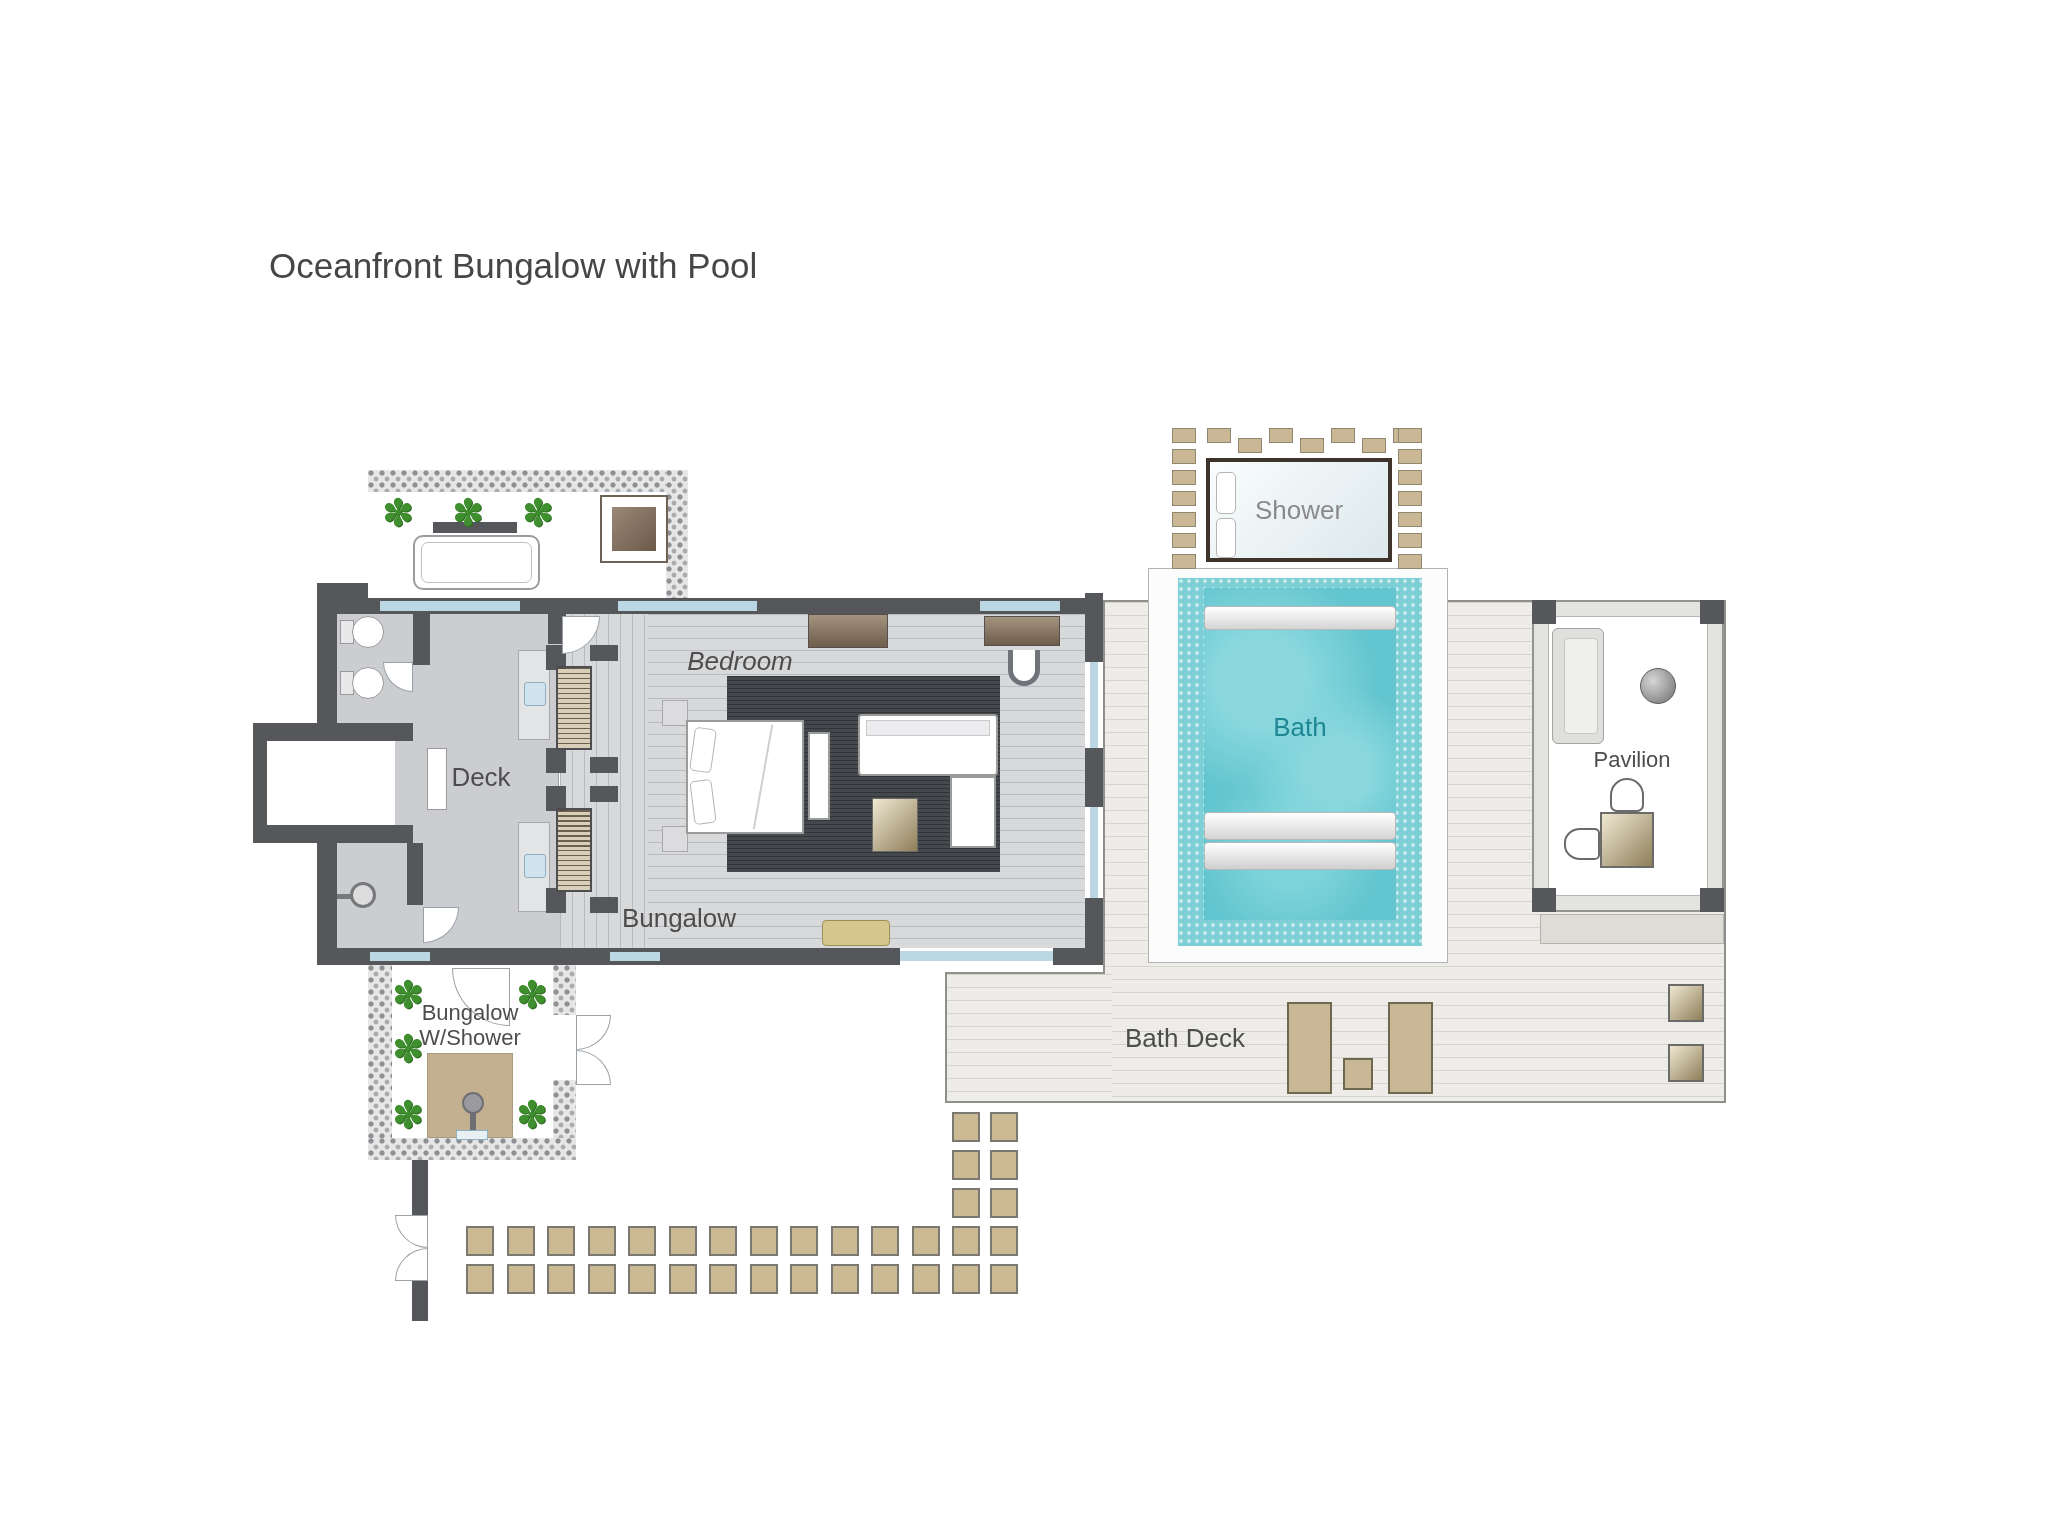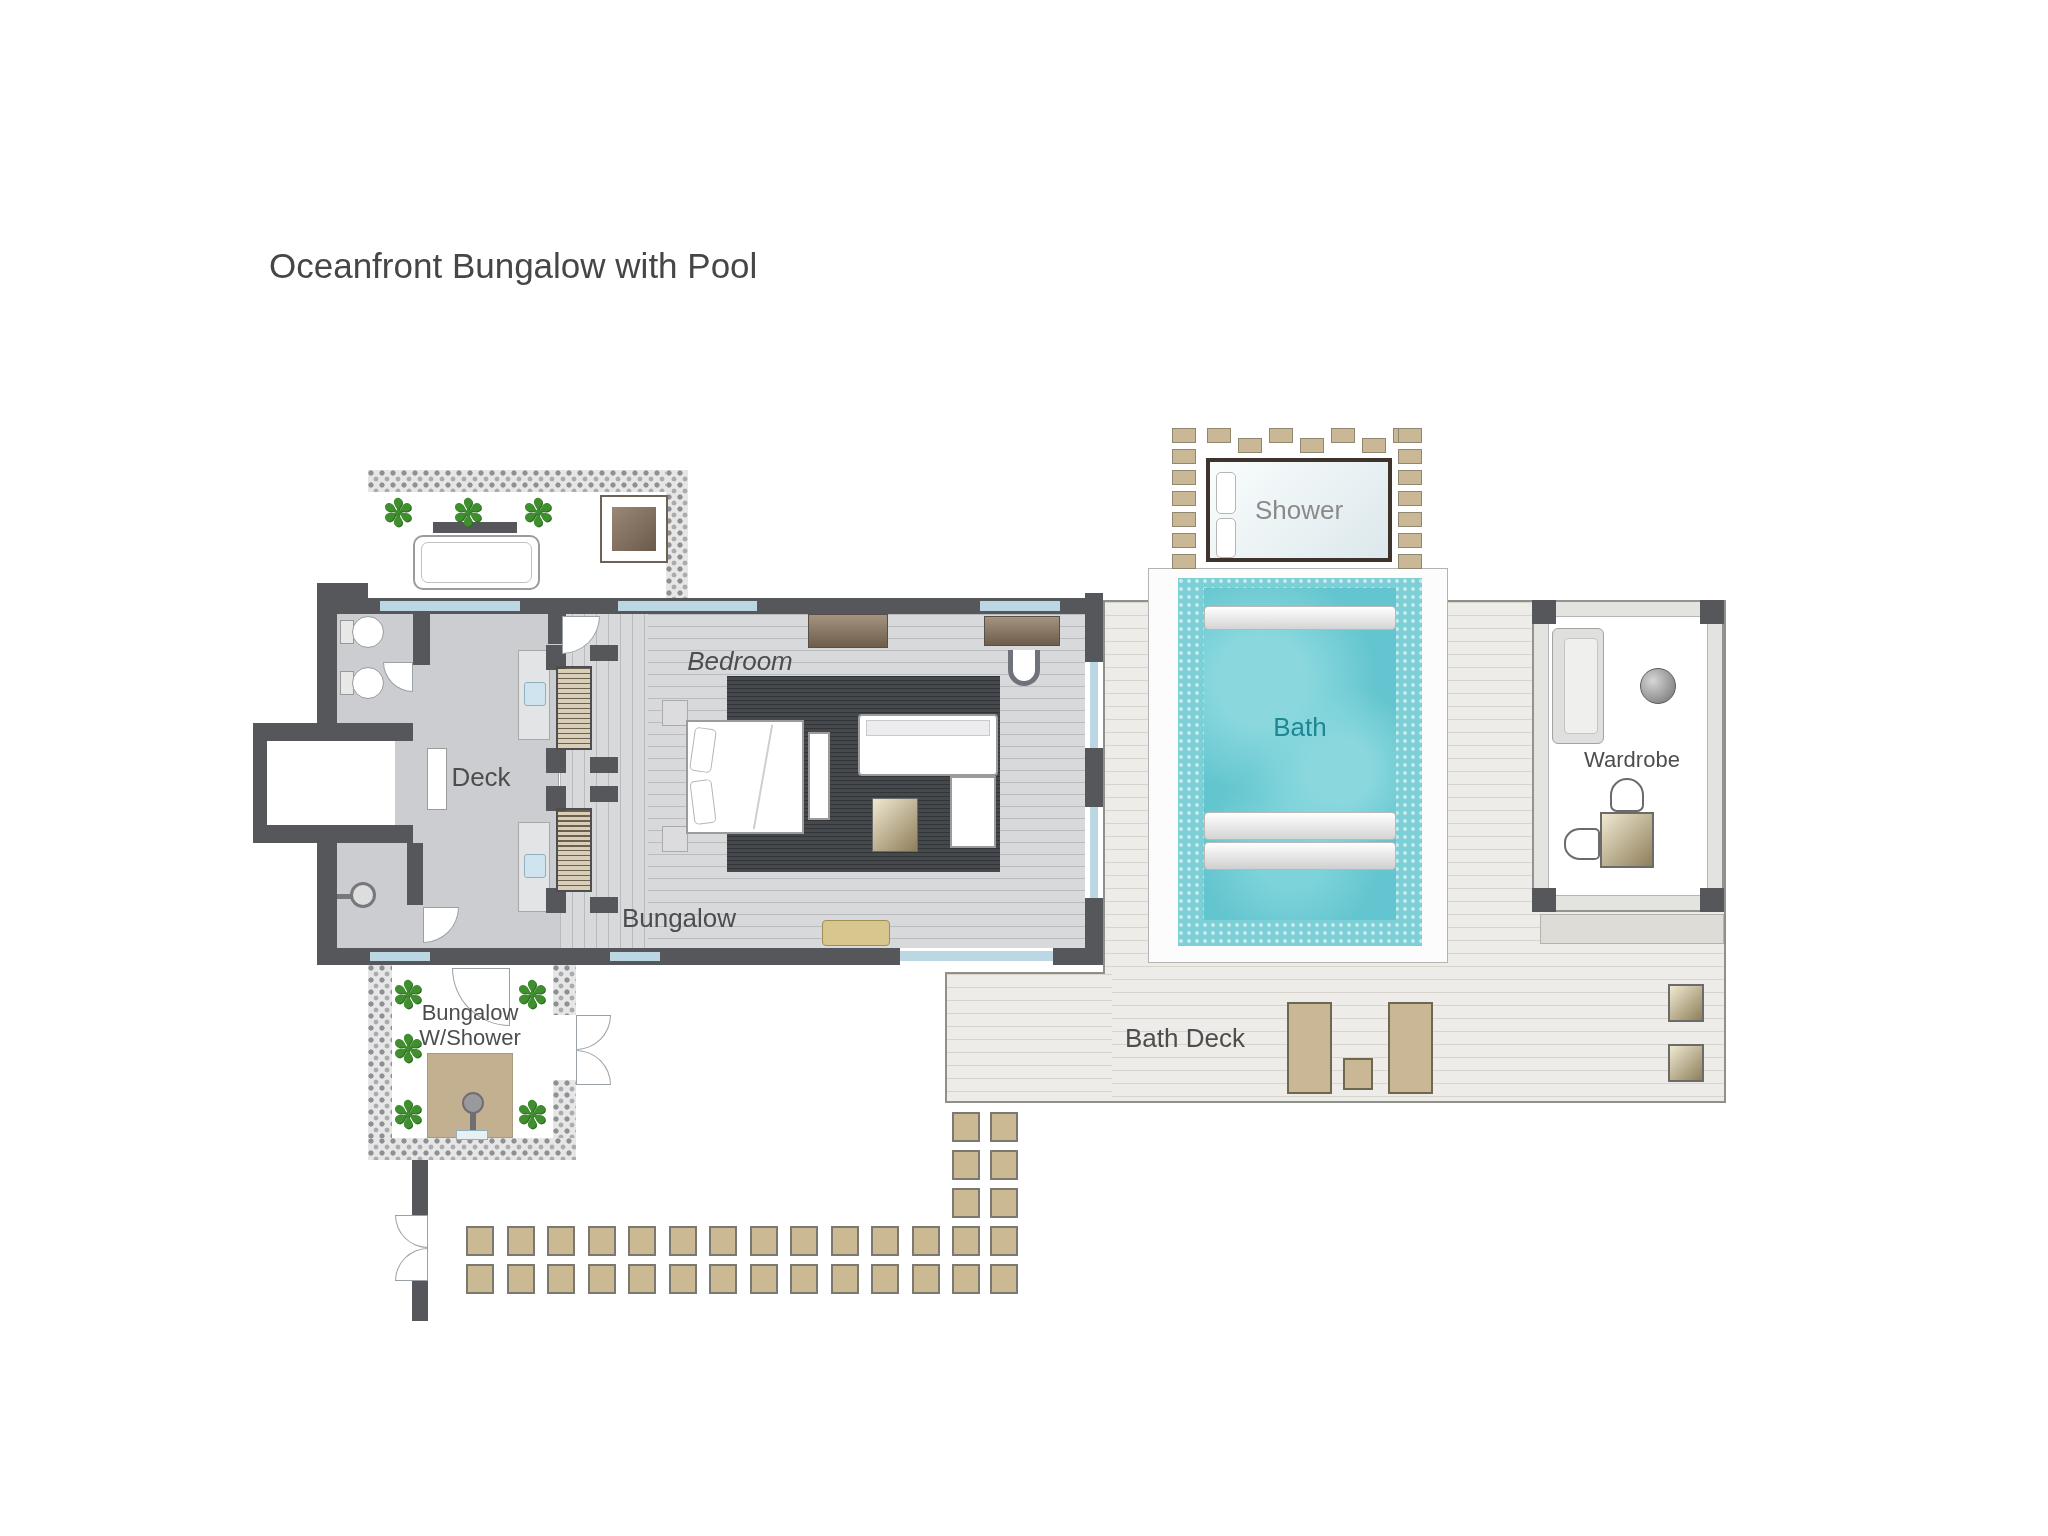--- a/index.html
+++ b/index.html
@@ -168,21 +168,21 @@
   <div class="wall" style="left:1700px;top:600px;width:24px;height:24px;"></div>
   <div class="wall" style="left:1532px;top:888px;width:24px;height:24px;"></div>
   <div class="wall" style="left:1700px;top:888px;width:24px;height:24px;"></div>
   <div style="position:absolute;left:1552px;top:628px;width:52px;height:116px;background:#dfdfdd;border:1px solid #a3a3a1;border-radius:6px;"></div>
   <div style="position:absolute;left:1564px;top:638px;width:34px;height:96px;background:#efefed;border:1px solid #c5c5c3;border-radius:4px;"></div>
   <div style="position:absolute;left:1640px;top:668px;width:36px;height:36px;border-radius:50%;background:radial-gradient(circle at 35% 35%,#d6d6d6,#6e6e6e);border:1px solid #5a5a5a;"></div>
   <div class="tanbox" style="left:1600px;top:812px;width:54px;height:56px;"></div>
   <div style="position:absolute;left:1610px;top:778px;width:34px;height:34px;background:#fff;border:2px solid #6b6b69;border-radius:50% 50% 20% 20%;"></div>
   <div style="position:absolute;left:1564px;top:828px;width:36px;height:32px;background:#fff;border:2px solid #6b6b69;border-radius:45% 15% 15% 45%;"></div>
   <div style="position:absolute;left:1540px;top:914px;width:184px;height:30px;background:#dedcd6;border:1px solid #b5b3ad;"></div>
-  <div class="lbl" style="left:1632px;top:760px;font-size:22px;">Wardrobe</div>
+  <div class="lbl" style="left:1632px;top:760px;font-size:22px;">Pavilion</div>
 
   <div class="pebble" style="left:368px;top:965px;width:24px;height:195px;"></div>
   <div class="pebble" style="left:553px;top:965px;width:23px;height:50px;"></div>
   <div class="pebble" style="left:553px;top:1080px;width:23px;height:80px;"></div>
   <div class="pebble" style="left:368px;top:1138px;width:208px;height:22px;"></div>
   <div style="position:absolute;left:427px;top:1053px;width:86px;height:85px;background:var(--platform_tan);border:1px solid #a89a7c;"></div>
   <div style="position:absolute;left:462px;top:1092px;width:22px;height:22px;background:#9a9a9e;border:2px solid #6f6f73;border-radius:50%;"></div>
   <div style="position:absolute;left:470px;top:1112px;width:6px;height:20px;background:#6f6f73;"></div>
   <div style="position:absolute;left:456px;top:1130px;width:32px;height:10px;background:#e8f0f4;border:1px solid #8fb0c0;"></div>
   <div class="qarc" style="left:452px;top:968px;width:58px;height:58px;border-radius:0 0 0 100%;"></div>

